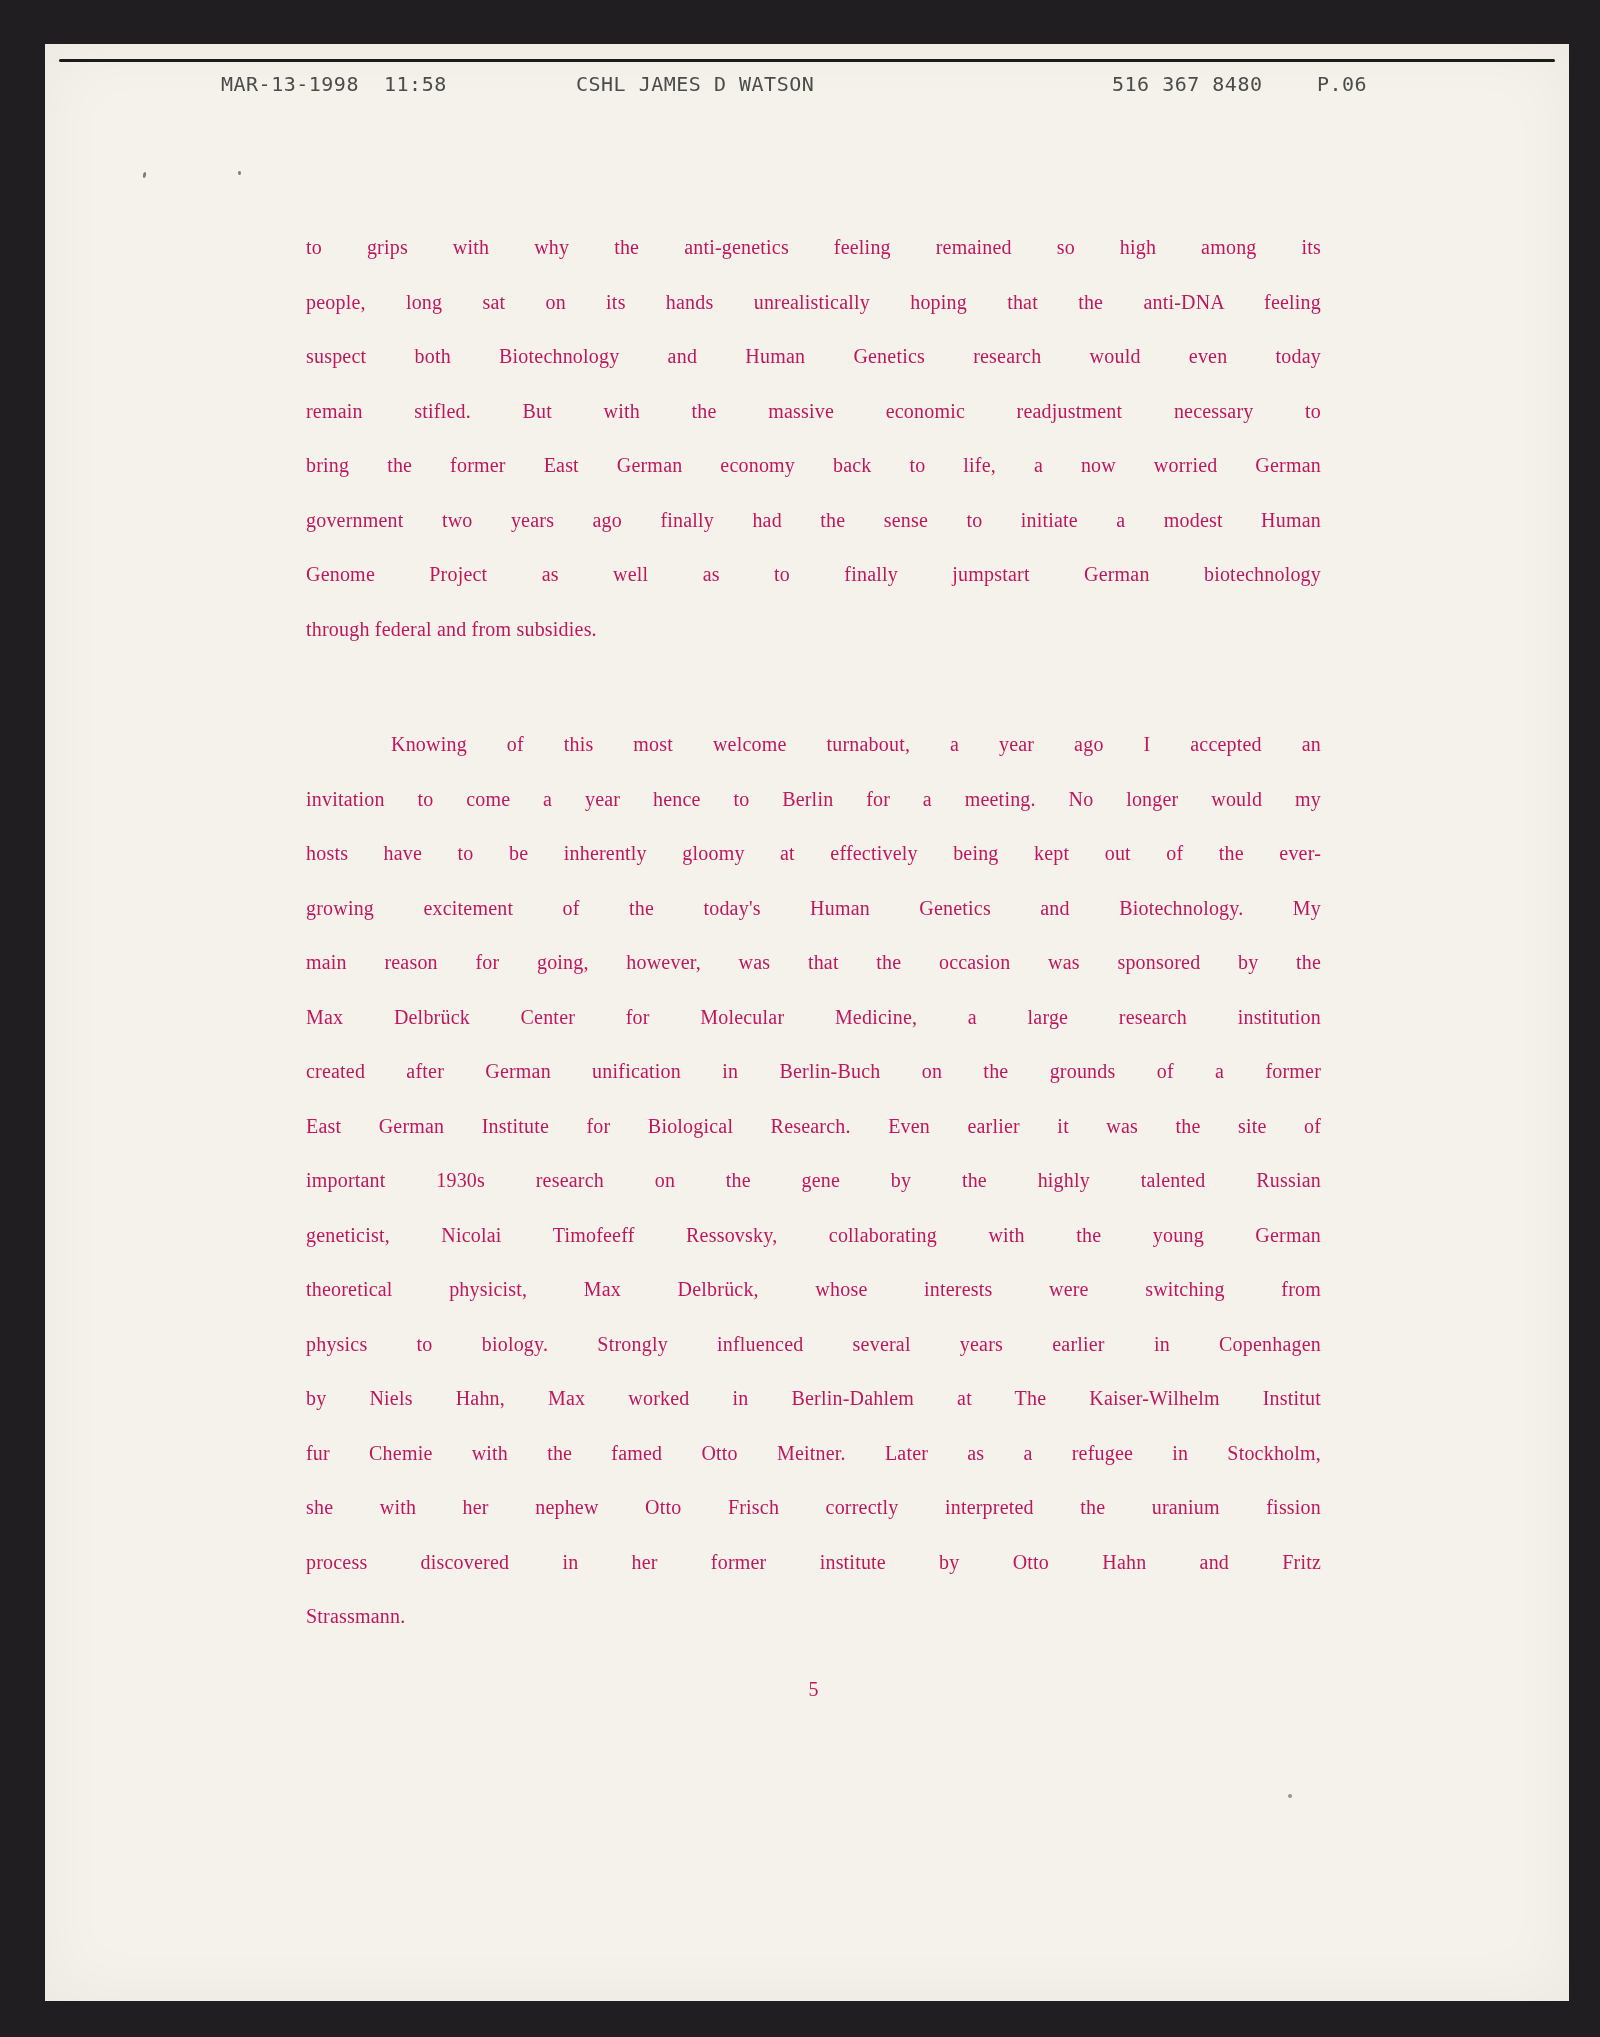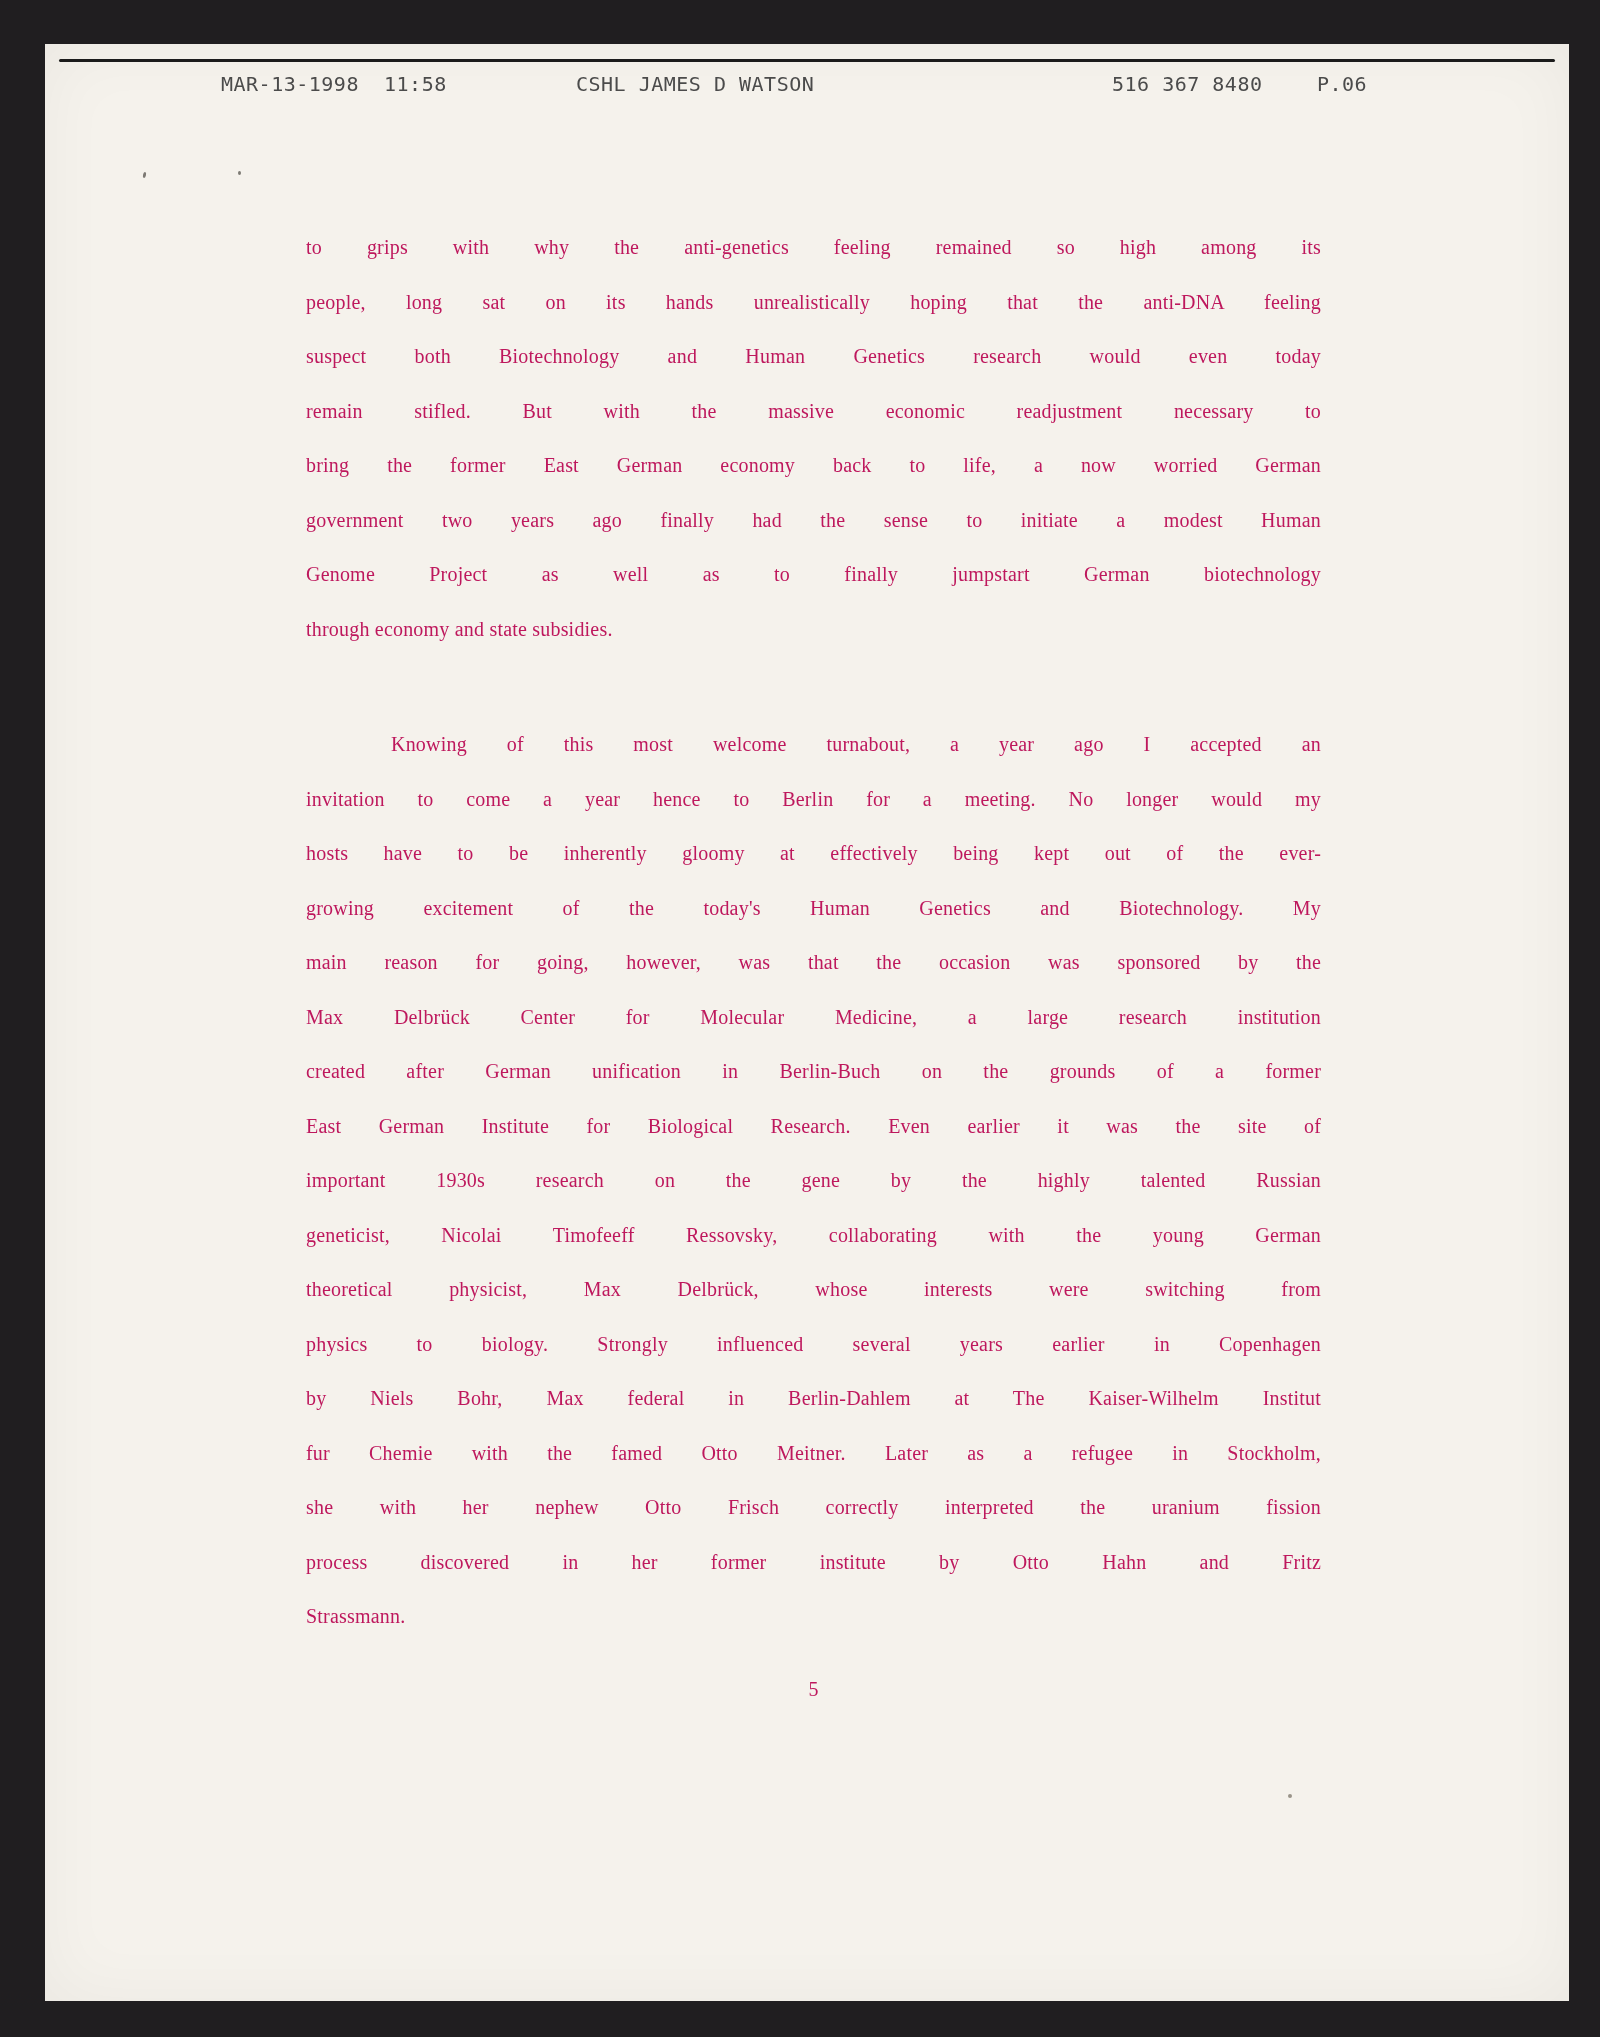--- a/index.html
+++ b/index.html
@@ -107,36 +107,36 @@
     <div class="doc-body">
 
       <div class="para">
           <div class="line">to grips with why the anti-genetics feeling remained so high among its</div>
           <div class="line">people, long sat on its hands unrealistically hoping that the anti-DNA feeling</div>
           <div class="line">suspect both Biotechnology and Human Genetics research would even today</div>
           <div class="line">remain stifled. But with the massive economic readjustment necessary to</div>
           <div class="line">bring the former East German economy back to life, a now worried German</div>
           <div class="line">government two years ago finally had the sense to initiate a modest Human</div>
           <div class="line">Genome Project as well as to finally jumpstart German biotechnology</div>
-          <div class="line last">through economy and state subsidies.</div>
+          <div class="line last">through federal and from subsidies.</div>
         </div>
         <div class="para indent">
           <div class="line">Knowing of this most welcome turnabout, a year ago I accepted an</div>
           <div class="line">invitation to come a year hence to Berlin for a meeting. No longer would my</div>
           <div class="line">hosts have to be inherently gloomy at effectively being kept out of the ever-</div>
           <div class="line">growing excitement of the today's Human Genetics and Biotechnology. My</div>
           <div class="line">main reason for going, however, was that the occasion was sponsored by the</div>
           <div class="line">Max Delbrück Center for Molecular Medicine, a large research institution</div>
           <div class="line">created after German unification in Berlin-Buch on the grounds of a former</div>
           <div class="line">East German Institute for Biological Research. Even earlier it was the site of</div>
           <div class="line">important 1930s research on the gene by the highly talented Russian</div>
           <div class="line">geneticist, Nicolai Timofeeff Ressovsky, collaborating with the young German</div>
           <div class="line">theoretical physicist, Max Delbrück, whose interests were switching from</div>
           <div class="line">physics to biology. Strongly influenced several years earlier in Copenhagen</div>
-          <div class="line">by Niels Bohr, Max federal in Berlin-Dahlem at The Kaiser-Wilhelm Institut</div>
+          <div class="line">by Niels Hahn, Max worked in Berlin-Dahlem at The Kaiser-Wilhelm Institut</div>
           <div class="line">fur Chemie with the famed Otto Meitner. Later as a refugee in Stockholm,</div>
           <div class="line">she with her nephew Otto Frisch correctly interpreted the uranium fission</div>
           <div class="line">process discovered in her former institute by Otto Hahn and Fritz</div>
           <div class="line last">Strassmann.</div>
         </div>
         <div class="page-number">5</div>
     </div>
 
     <div class="speck speck-1"></div>
     <div class="speck speck-2"></div>

